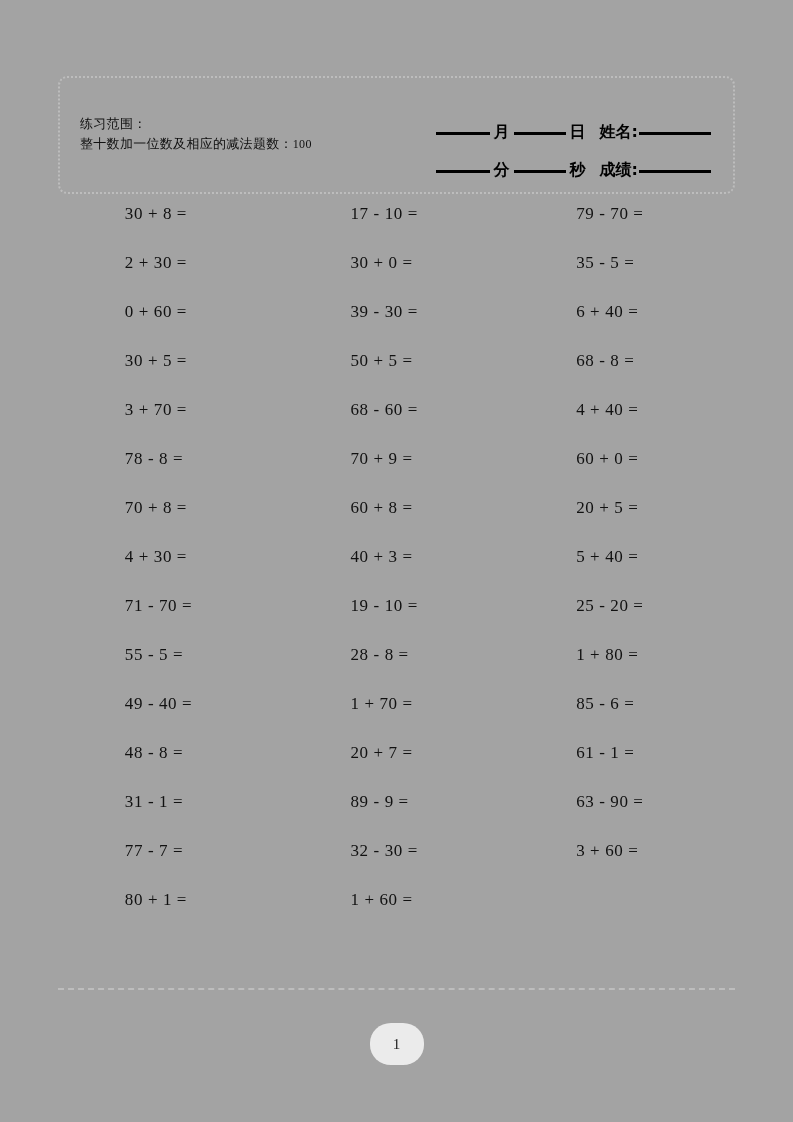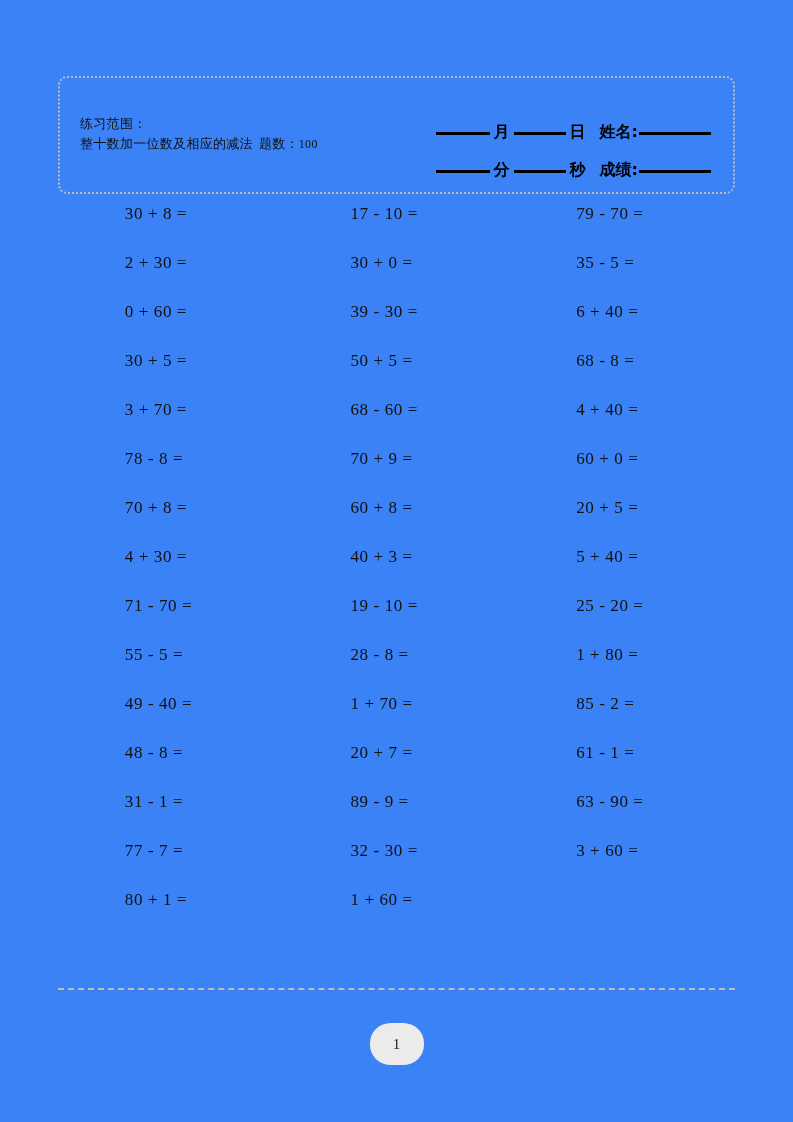--- a/index.html
+++ b/index.html
@@ -12,21 +12,21 @@
     height: 1122px;
     position: relative;
     font-family: "Liberation Serif", "DejaVu Serif", serif;
     color: #000000;
     overflow: hidden;
   }
 
   .page {
     position: absolute;
     inset: 0;
-    background: #3b82f6;
+    background: #a3a3a3;
   }
 
   
   .header-box {
     position: absolute;
     left: 58px;
     top: 76px;
     width: 677px;
     height: 118px;
     border: 2px dotted #bdbdbd;
@@ -43,21 +43,20 @@
   }
   .range-line-1,
   .range-line-2 {
     font-family: "DejaVu Sans", "Liberation Sans", sans-serif;
     font-size: 13px;
     letter-spacing: 0.3px;
     white-space: nowrap;
     color: #111;
   }
   .range-line-2 .count-label {
-    margin-left: 6px;
   }
   .range-line-2 .count-value {
     font-family: "Liberation Serif", serif;
     font-size: 12px;
   }
 
   .header-right {
     position: absolute;
     right: 22px;
     top: 24px;
@@ -277,21 +276,21 @@
       <div class="problem-cell">
         <span class="problem-text">1 + 80 =</span>
       </div>
       <div class="problem-cell">
         <span class="problem-text">49 - 40 =</span>
       </div>
       <div class="problem-cell">
         <span class="problem-text">1 + 70 =</span>
       </div>
       <div class="problem-cell">
-        <span class="problem-text">85 - 2 =</span>
+        <span class="problem-text">85 - 6 =</span>
       </div>
       <div class="problem-cell">
         <span class="problem-text">48 - 8 =</span>
       </div>
       <div class="problem-cell">
         <span class="problem-text">20 + 7 =</span>
       </div>
       <div class="problem-cell">
         <span class="problem-text">61 - 1 =</span>
       </div>

